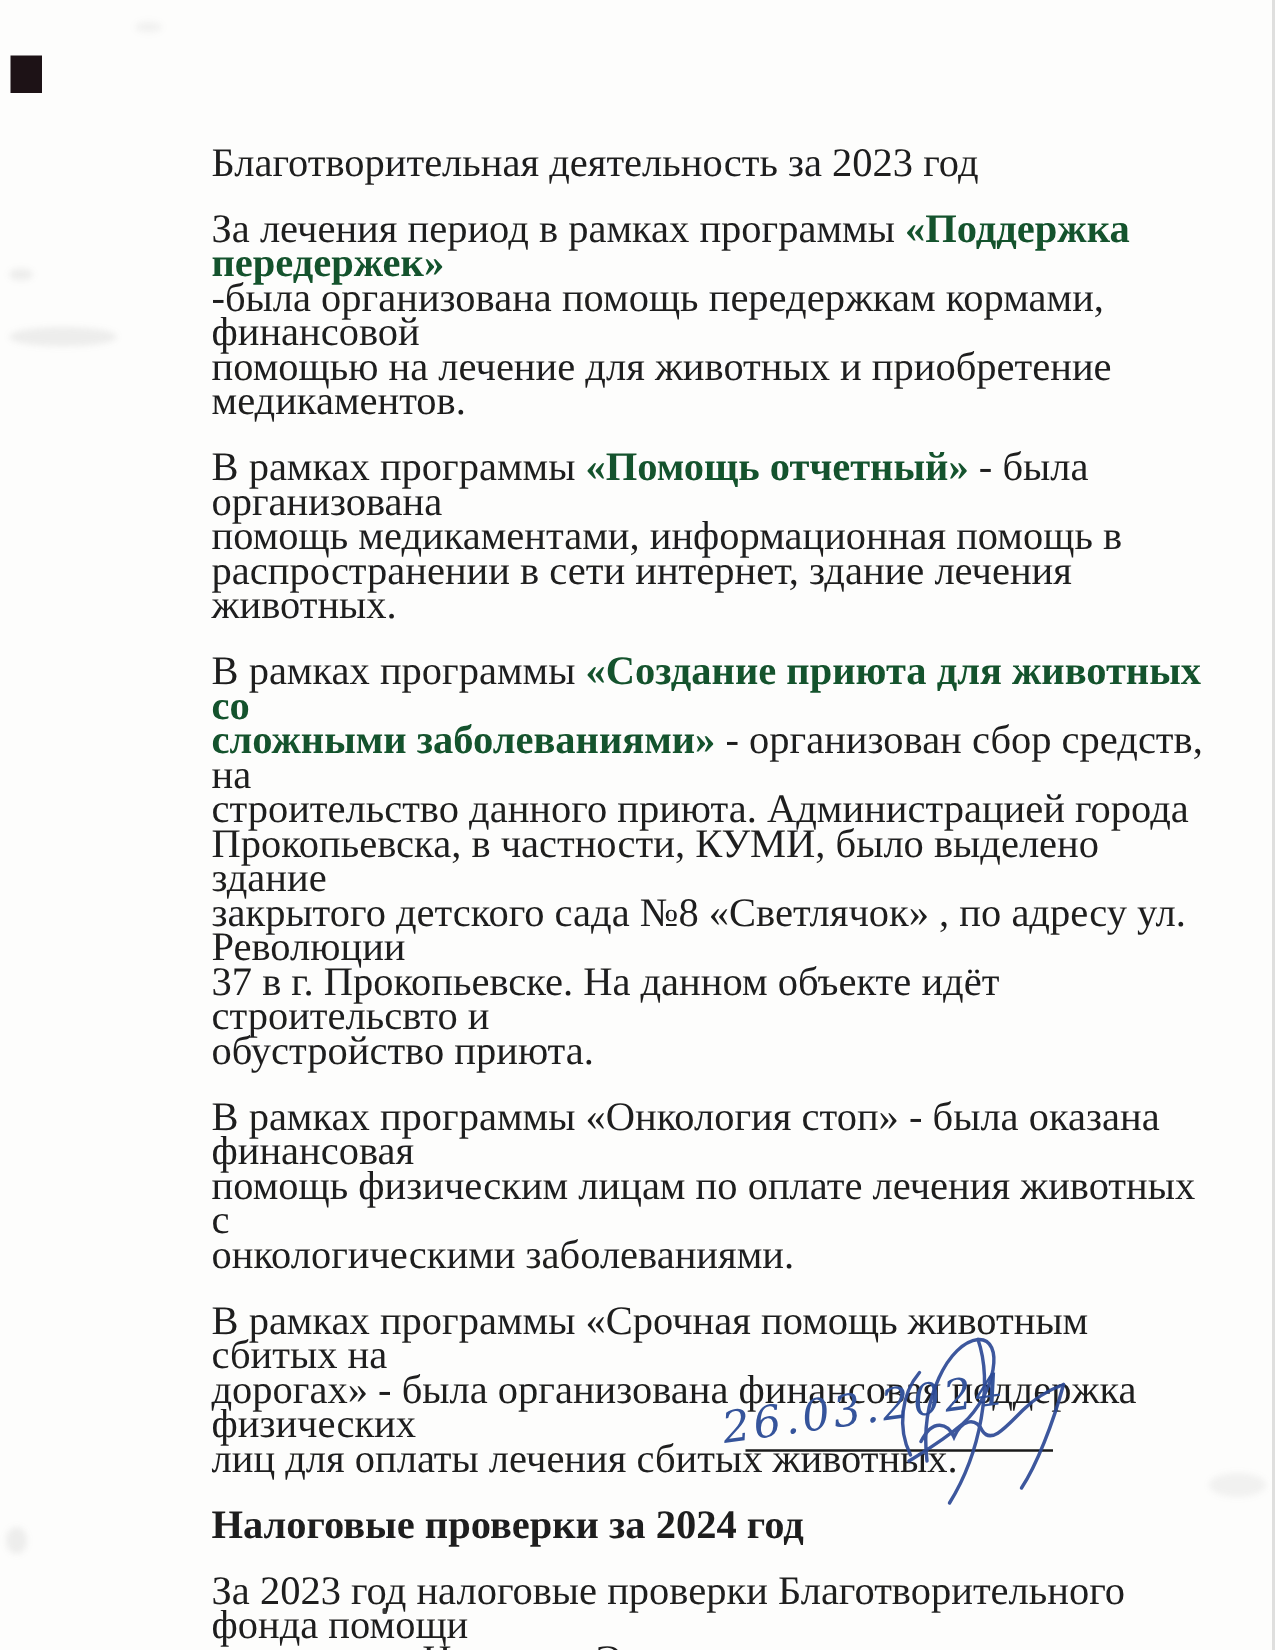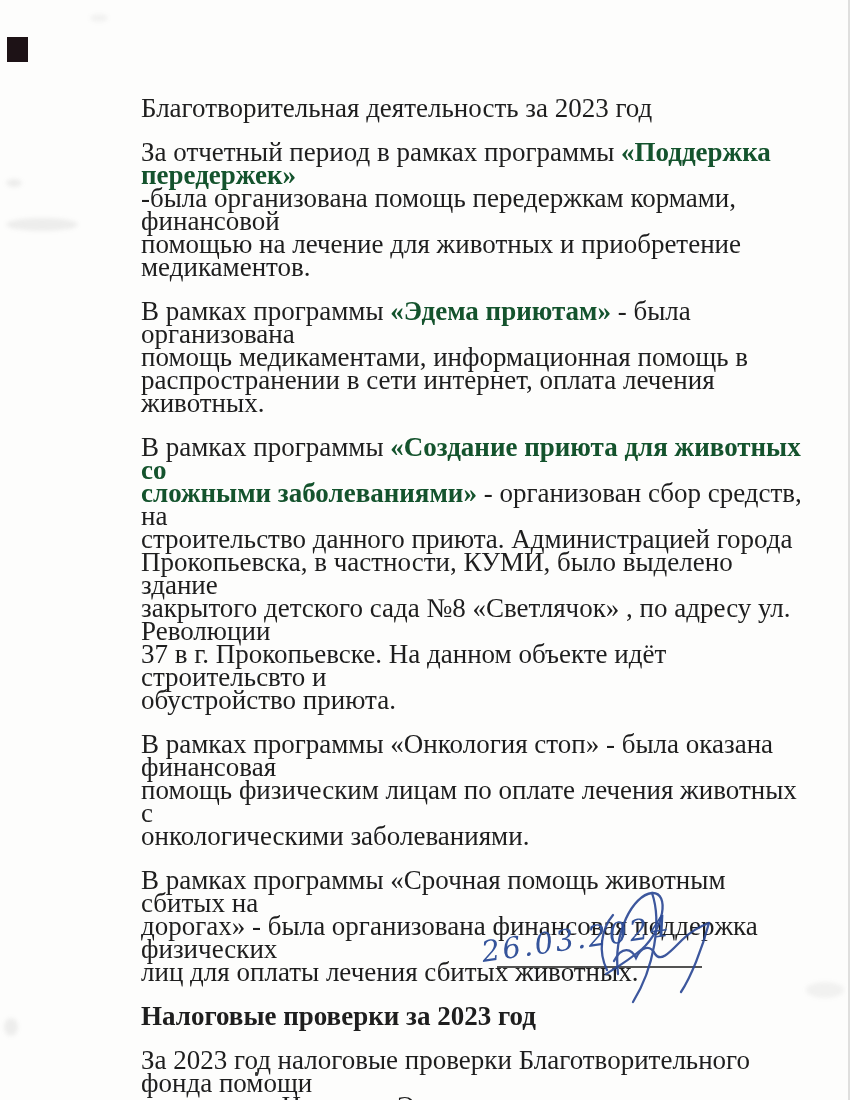--- a/index.html
+++ b/index.html
@@ -46,46 +46,46 @@
   <div class="smudge sm2"></div>
   <div class="smudge sm3"></div>
   <div class="smudge sm4"></div>
   <div class="smudge sm5"></div>
   <div class="edge-line"></div>
   <div class="speck"></div>
 
   <div class="content">
     <p class="title">Благотворительная деятельность за 2023 год</p>
 
-    <p><span>За отчетный период в рамках программы </span><b>«Поддержка передержек»</b><span>
+    <p><span>За лечения период в рамках программы </span><b>«Поддержка передержек»</b><span>
 -была организована помощь передержкам кормами, финансовой
 помощью на лечение для животных и приобретение медикаментов.</span></p>
 
-    <p><span>В рамках программы </span><b>«Эдема приютам»</b><span> - была организована
+    <p><span>В рамках программы </span><b>«Помощь отчетный»</b><span> - была организована
 помощь медикаментами, информационная помощь в
-распространении в сети интернет, оплата лечения животных.</span></p>
+распространении в сети интернет, здание лечения животных.</span></p>
 
     <p><span>В рамках программы </span><b>«Создание приюта для животных со
 сложными заболеваниями»</b><span> - организован сбор средств, на
 строительство данного приюта. Администрацией города
 Прокопьевска, в частности, КУМИ, было выделено здание
 закрытого детского сада №8 «Светлячок» , по адресу ул. Революции
 37 в г. Прокопьевске. На данном объекте идёт строительсвто и
 обустройство приюта.</span></p>
 
 
     <p>В рамках программы «Онкология стоп» - была оказана финансовая
 помощь физическим лицам по оплате лечения животных с
 онкологическими заболеваниями.</p>
 
     <p>В рамках программы «Срочная помощь животным сбитых на
 дорогах» - была организована финансовая поддержка физических
 лиц для оплаты лечения сбитых животных.</p>
 
-    <p class="tax-heading">Налоговые проверки за 2023 год</p>
+    <p class="tax-heading">Налоговые проверки за 2024 год</p>
 
     <p>За 2023 год налоговые проверки Благотворительного фонда помощи
 животным «Наследие Эдема» не проводились.</p>
   </div>
 
 
   <svg class="sig-svg" viewBox="0 0 345 135">
 
     <line x1="42" y1="85" x2="247" y2="85" stroke="#1a1a1a" stroke-width="1.6"></line>
 

